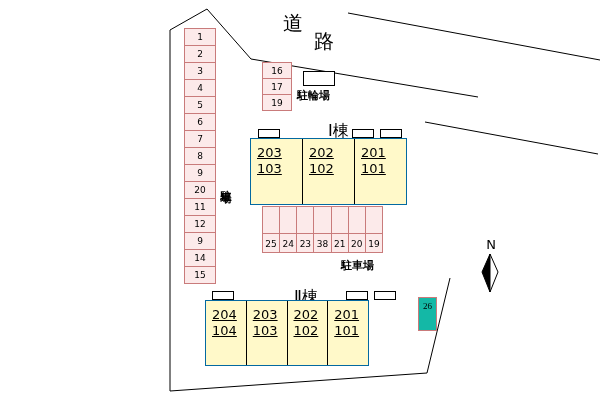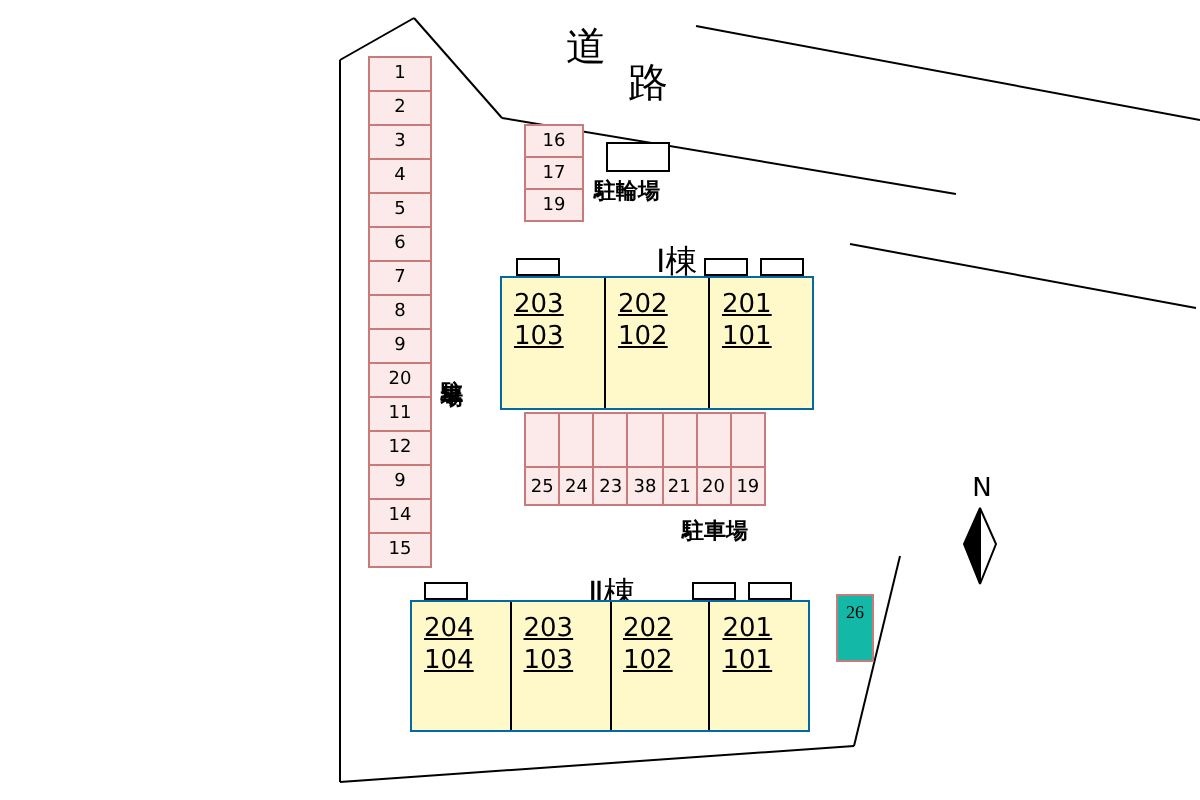--- a/index.html
+++ b/index.html
@@ -32,21 +32,21 @@
 
   .cell26 {
     position:absolute; left:418px; top:297px; width:19px; height:34px;
     box-sizing:border-box; border:1px solid #C97B7B; background:#14b8a6;
     display:flex; justify-content:center; align-items:flex-start; padding-top:3px; font-size:9px;font-family:Liberation Serif, serif;
   }
 
   
   .building { position:absolute; box-sizing:border-box; background:#FFF9C9; border:1px solid #0369a1; display:flex;text-decoration:underline; }
   .b1 { left:250px; top:138px; width:157px; height:67px; }
-  .b2 { left:205px; top:300px; width:200px; height:66px; }
+  .b2 { left:205px; top:300px; width:164px; height:66px; }
   .unit { flex:1; box-sizing:border-box; padding:6px 0 0 6px; font-size:13px; line-height:1.25; }
   .unit + .unit { border-left:1px solid #000; }
 
   .porch { position:absolute; width:22px; height:9px; background:#fff; border:1px solid #000; box-sizing:border-box; }
   .storage { position:absolute; left:303px; top:71px; width:32px; height:15px; background:#fff; border:1px solid #000; box-sizing:border-box; }
 
   
   .lbl { position:absolute; white-space:nowrap; }
   .road-a { left:283px; top:10px; font-size:20px; }
   .road-b { left:314px; top:28px; font-size:20px; }

